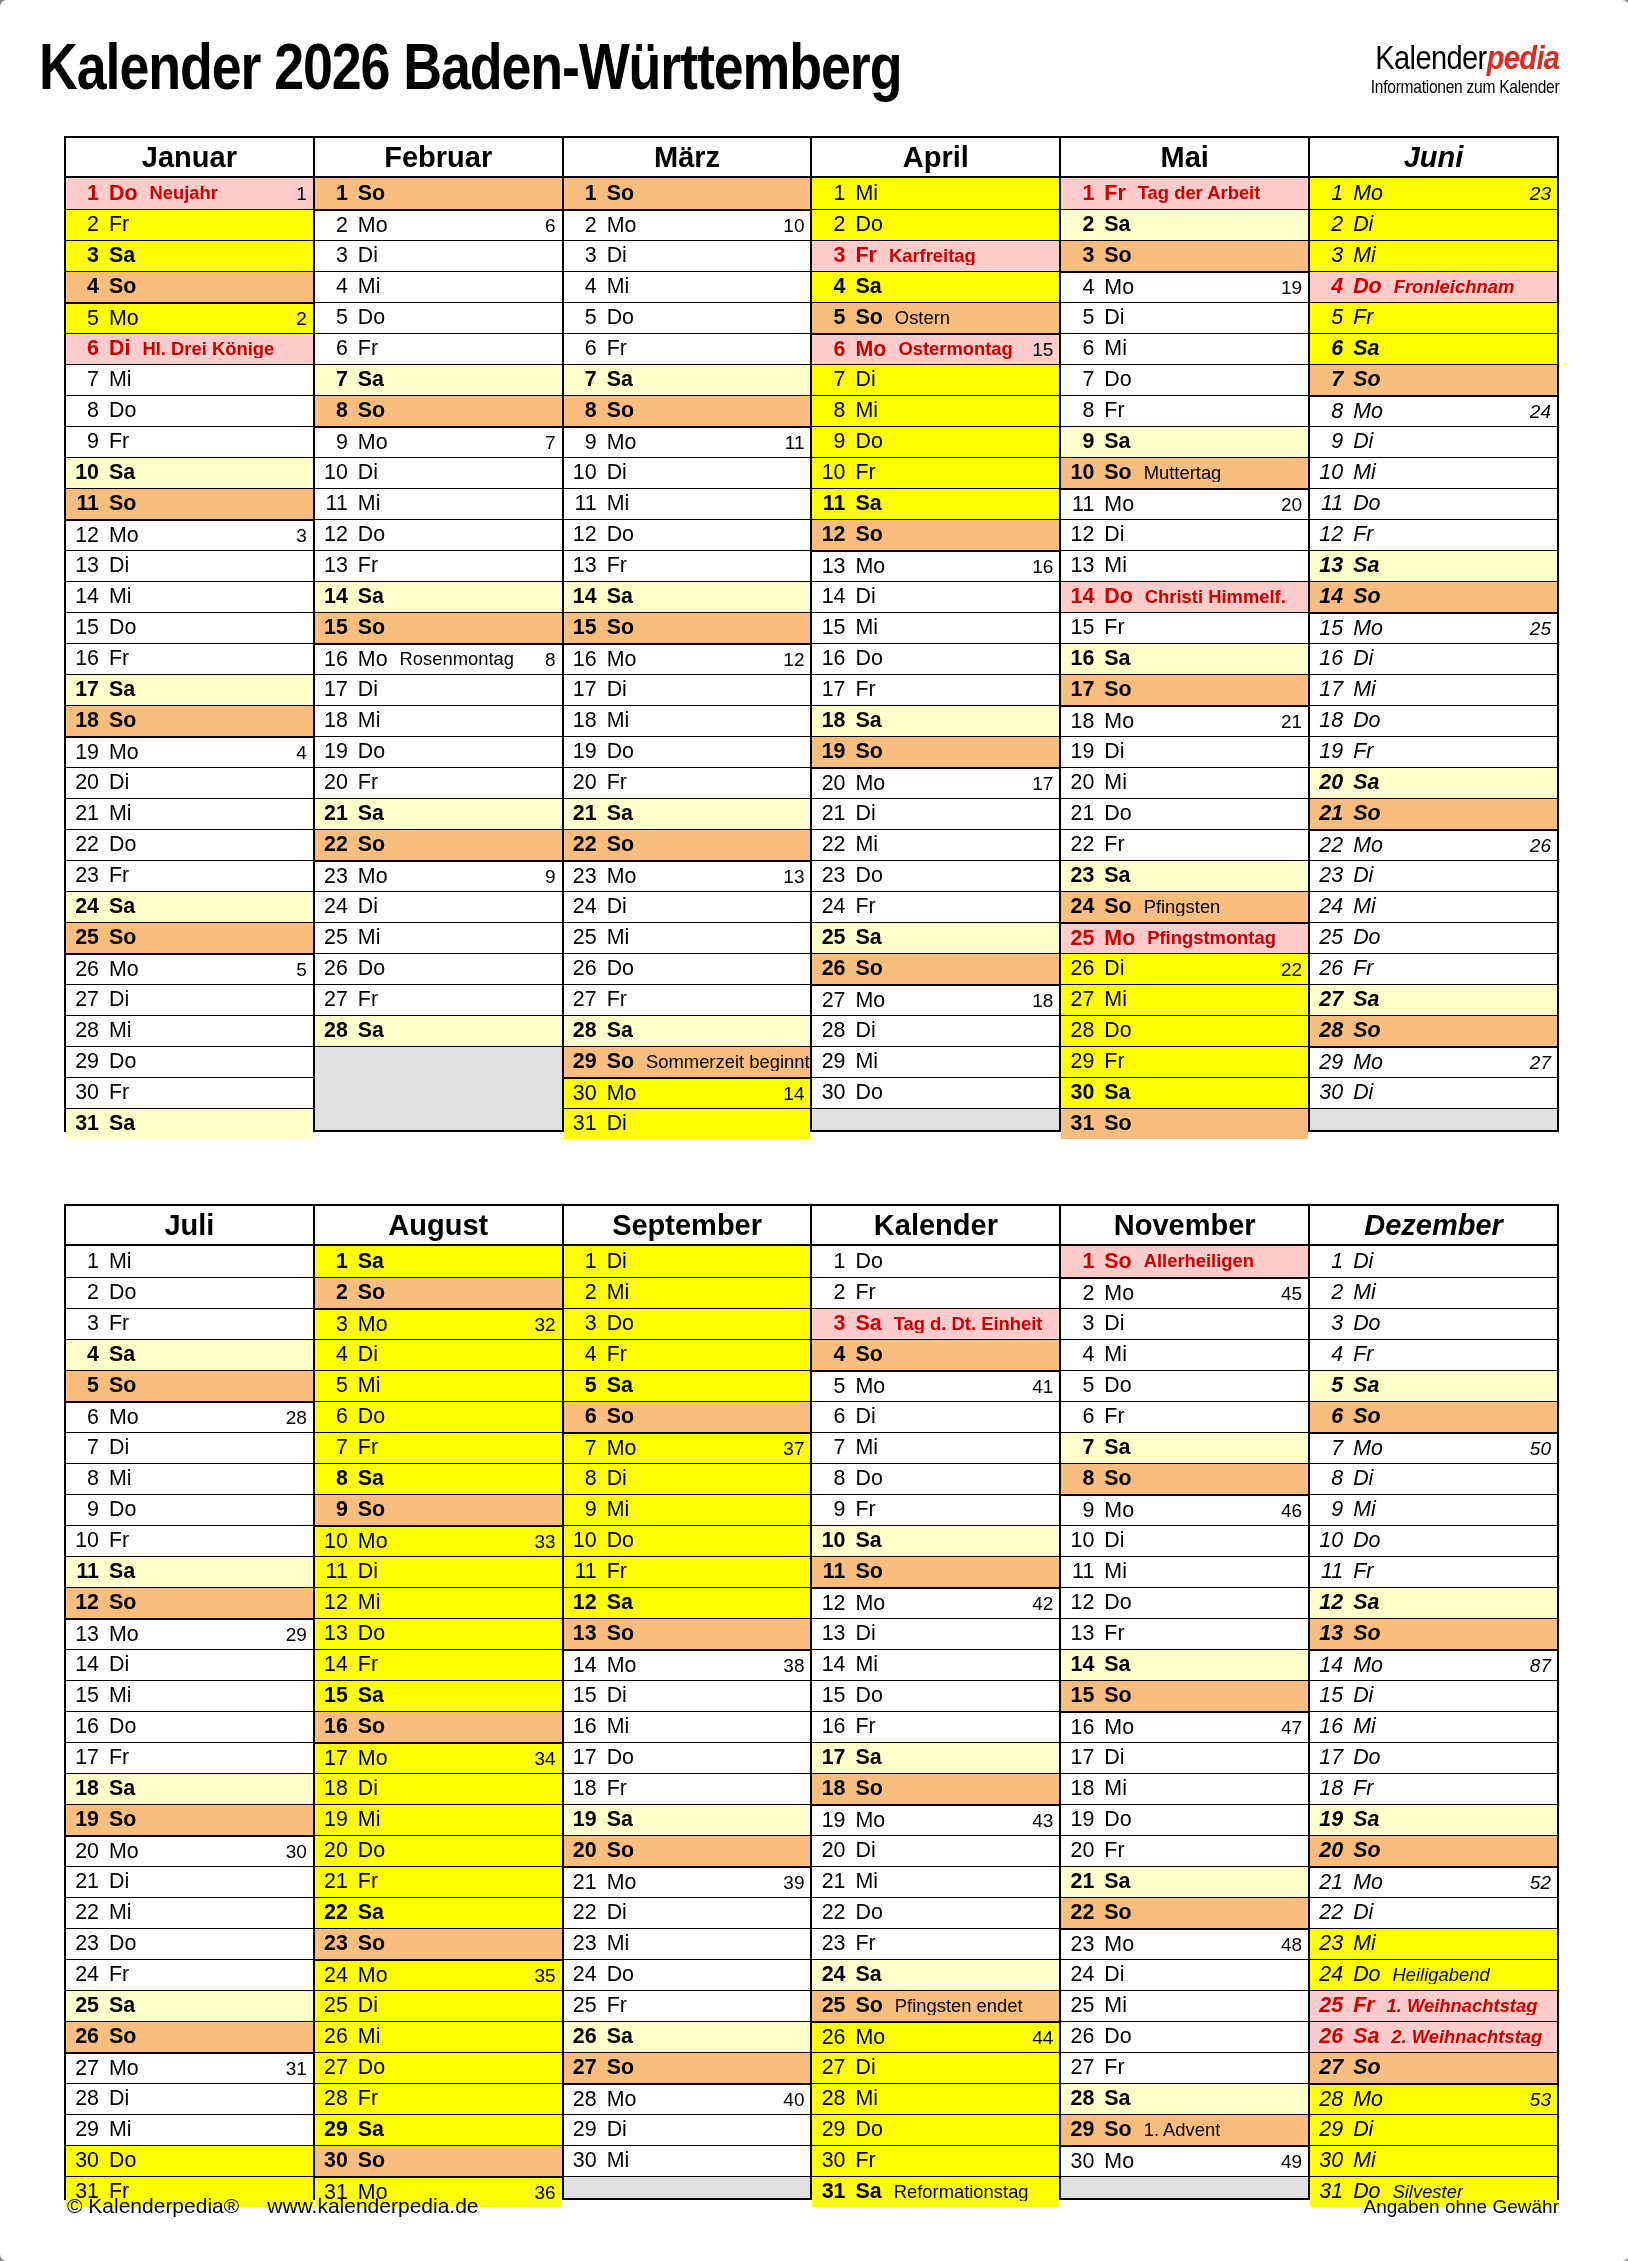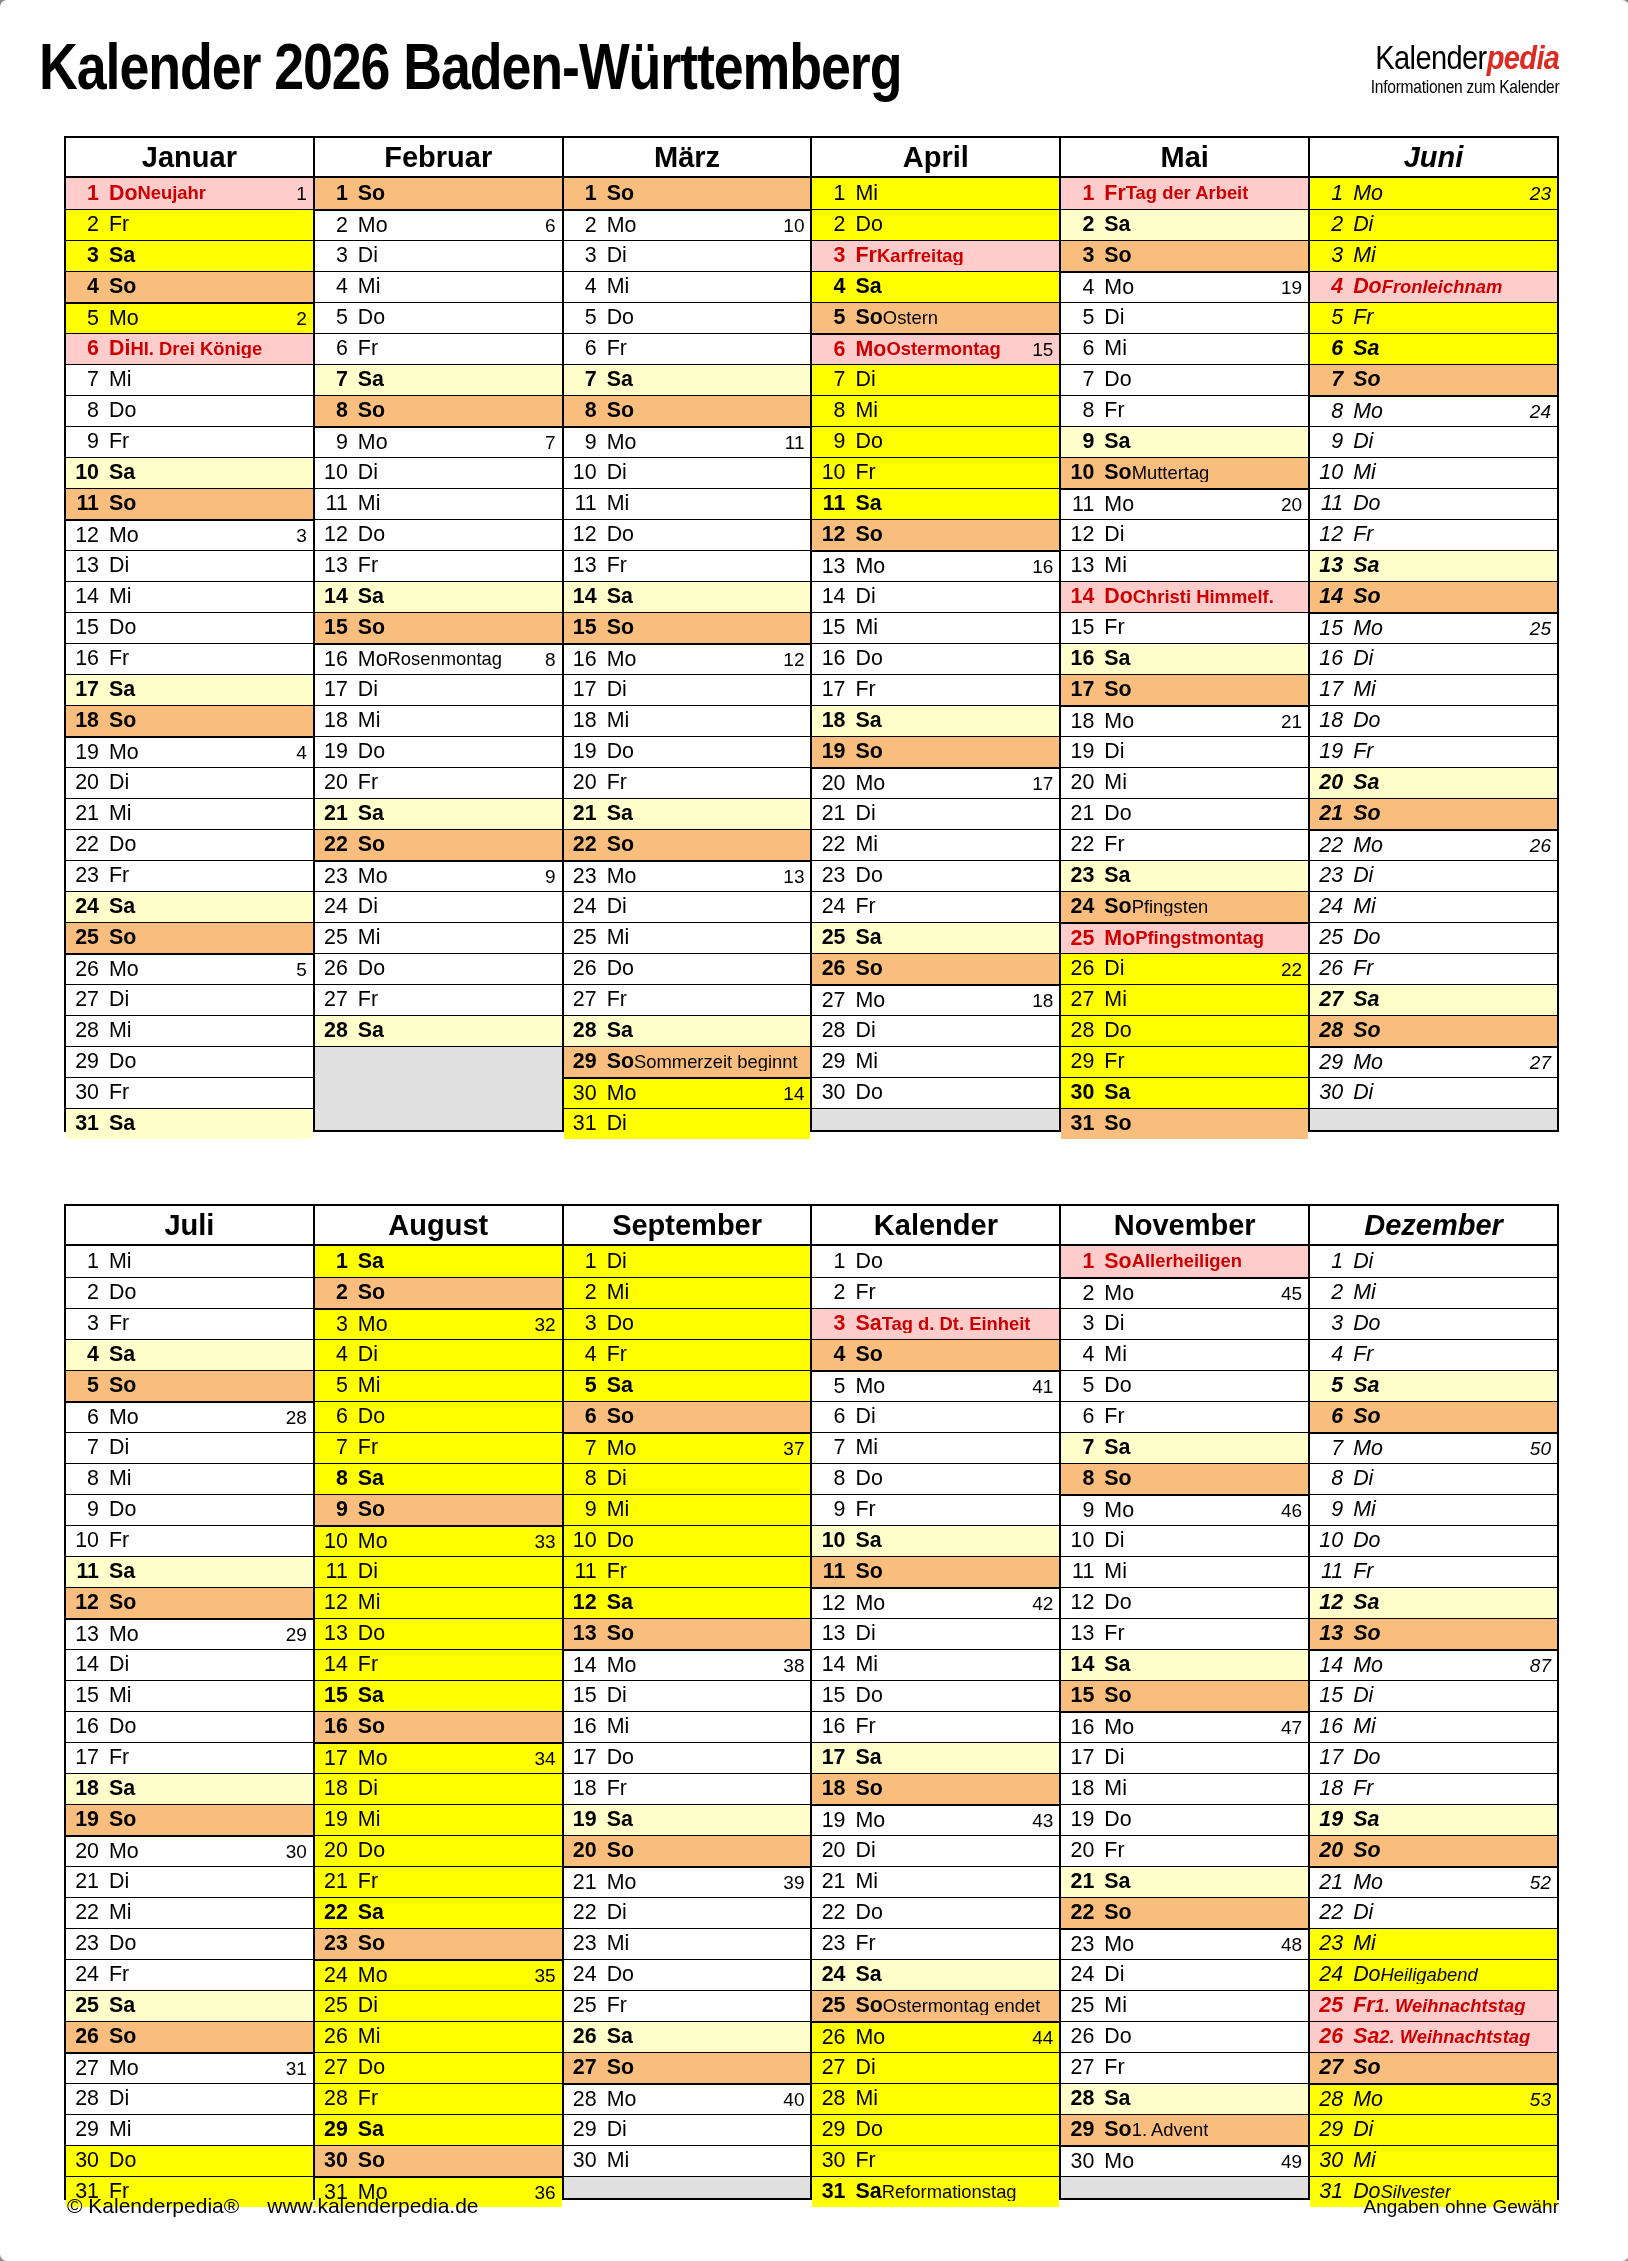--- a/index.html
+++ b/index.html
@@ -42,21 +42,21 @@
   .sep-thick{border-top:2px solid #000;}
   .day-row.bold .dn,.day-row.bold .wd{font-weight:bold;}
   .day-row.red .dn,.day-row.red .wd{color:var(--c-holtext);}
   .t-W{background:#fff;}
   .t-S{background:var(--c-sat);}
   .t-U{background:var(--c-sun);}
   .t-F{background:var(--c-ferien);}
   .t-H{background:var(--c-holbg);}
   .dn{width:33px;text-align:right;flex:0 0 auto;}
   .wd{margin-left:10px;flex:0 0 auto;}
-  .lbl{font-size:18.4px;flex:0 1 auto;overflow:hidden;}
+  .lbl{margin-left:12px;font-size:18.4px;flex:0 1 auto;overflow:hidden;}
   .lbl-red{color:var(--c-holtext);font-weight:bold;}
   .kw{margin-left:auto;padding-right:6px;font-size:19px;flex:0 0 auto;color:#000;font-weight:normal;}
   .filler{flex:1 1 auto;background:var(--c-empty);border-top:0.7px solid #000;}
   
   .footer-left{position:absolute;left:67px;top:2194px;font-size:21px;}
   .footer-left .url{margin-left:28px;text-align:center;}
   .footer-right{position:absolute;right:70px;top:2196px;font-size:19px;}
 </style>
 </head>
 <body>
@@ -1365,21 +1365,21 @@
             <span class="dn">23</span>
             <span class="wd">Fr</span>
           </div>
           <div class="day-row t-S sep-thin bold">
             <span class="dn">24</span>
             <span class="wd">Sa</span>
           </div>
           <div class="day-row t-U sep-thin bold">
             <span class="dn">25</span>
             <span class="wd">So</span>
-            <span class="lbl">Ostermontag endet</span>
+            <span class="lbl">Pfingsten endet</span>
           </div>
           <div class="day-row t-F sep-thick">
             <span class="dn">26</span>
             <span class="wd">Mo</span>
             <span class="kw">44</span>
           </div>
           <div class="day-row t-F sep-thin">
             <span class="dn">27</span>
             <span class="wd">Di</span>
           </div>

